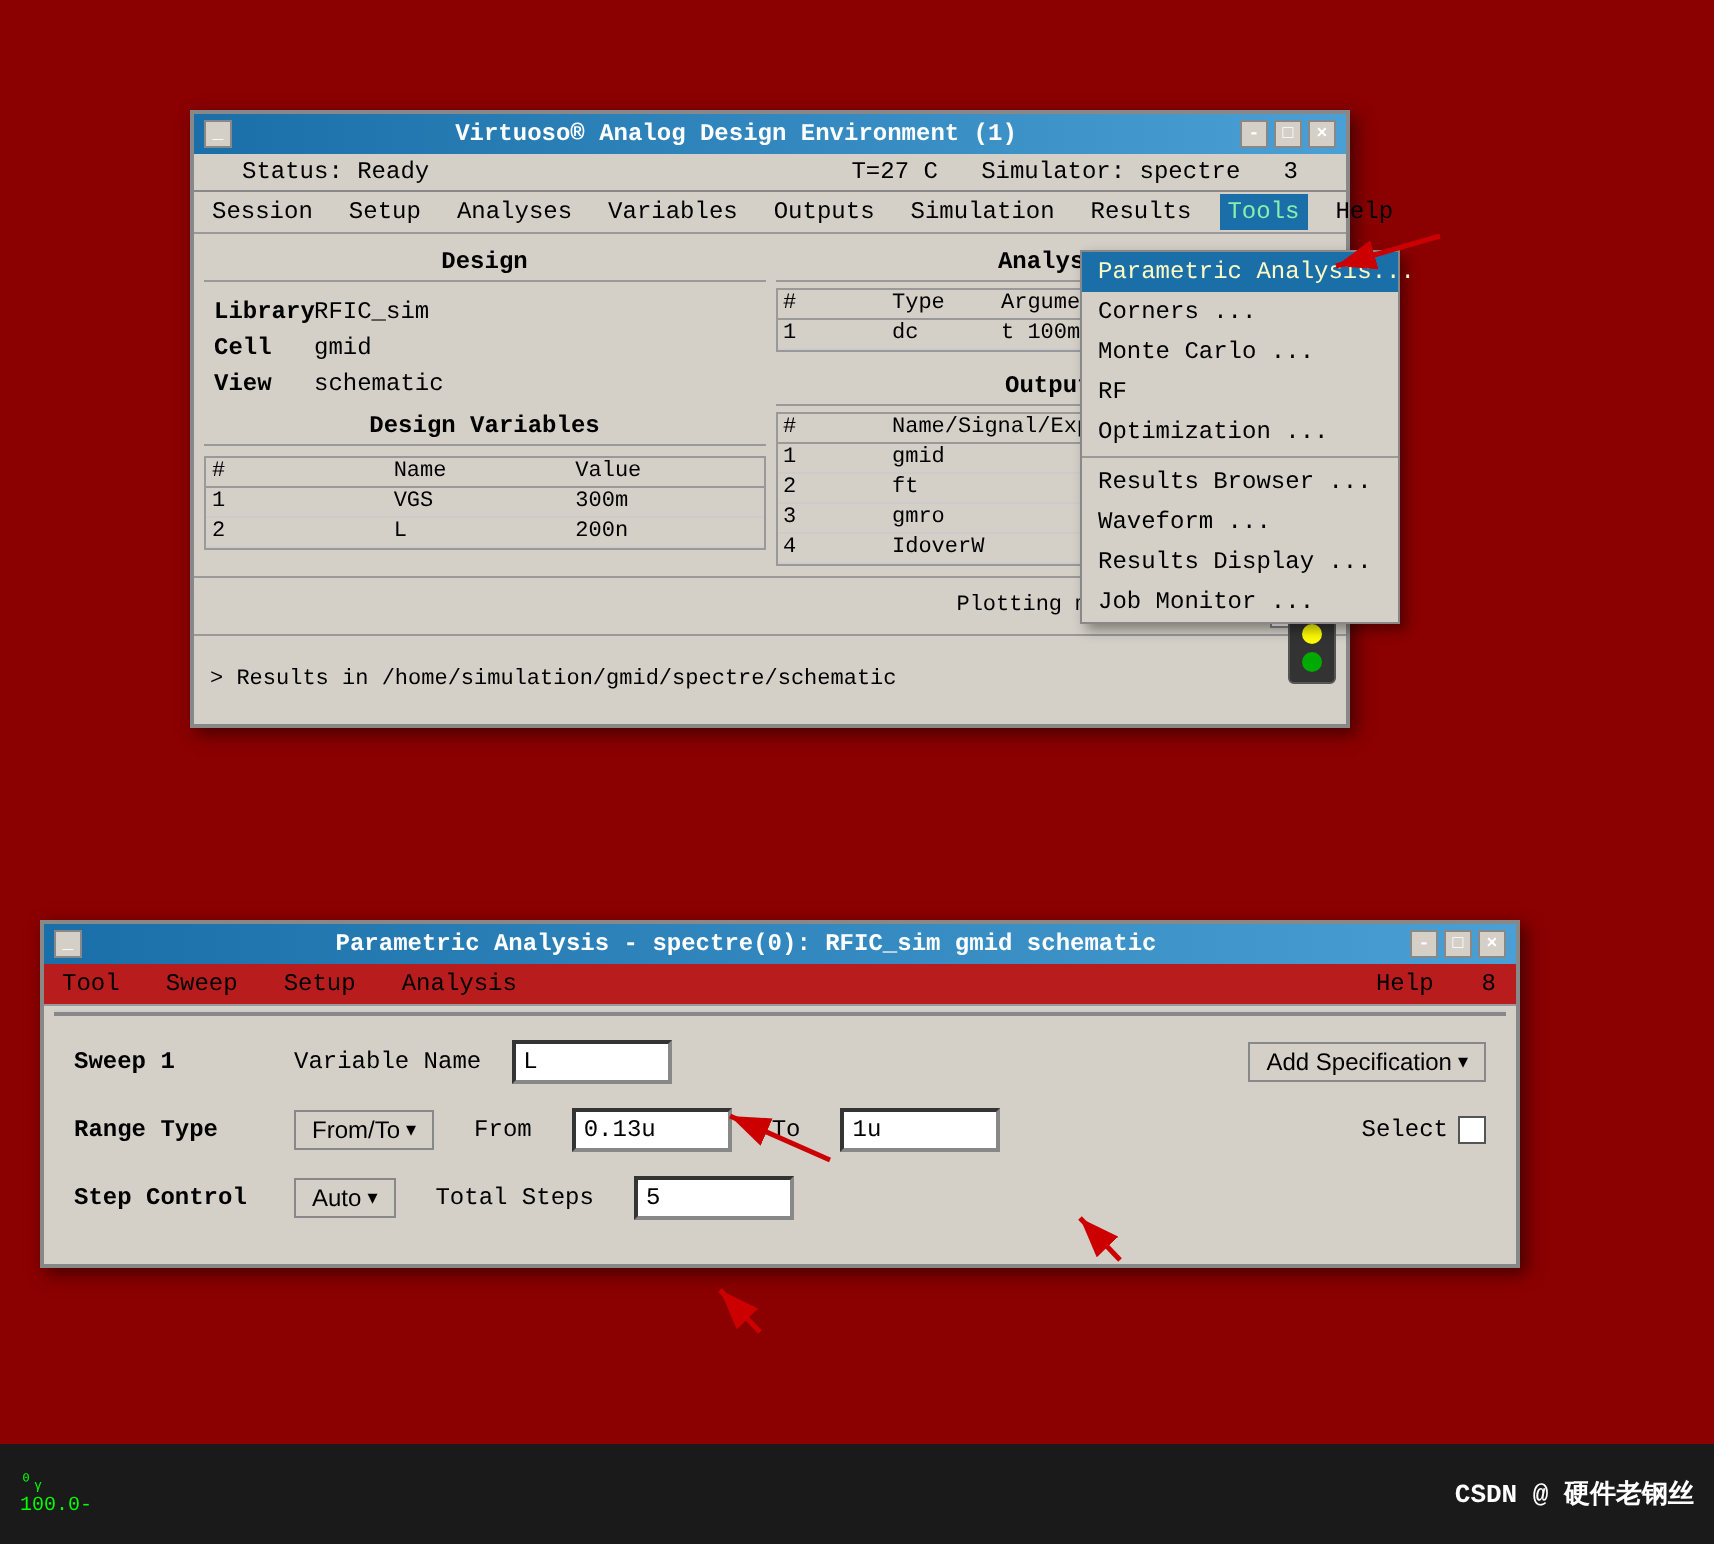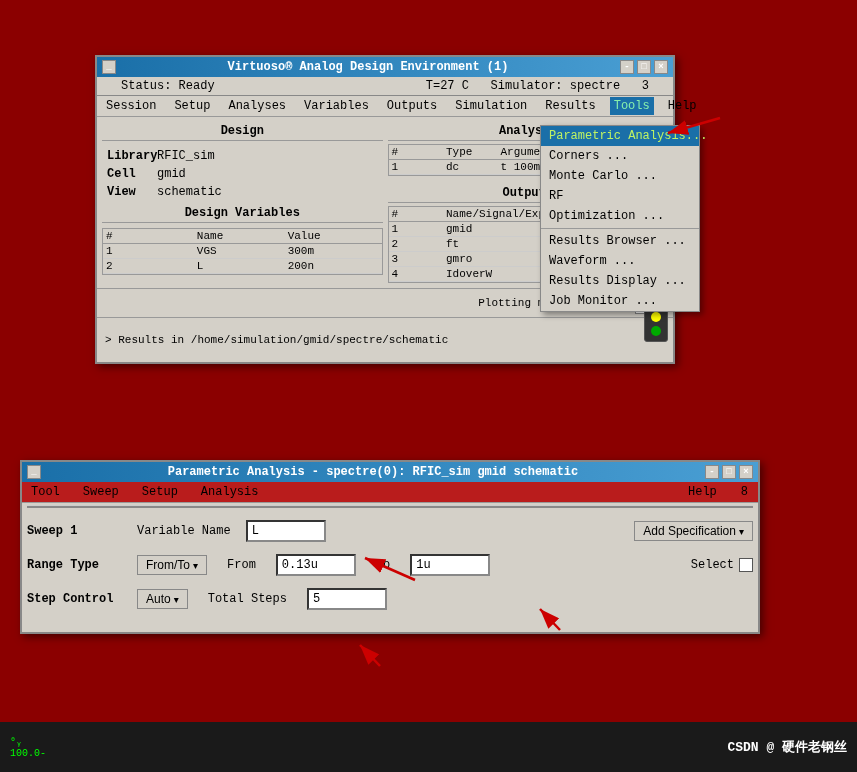--- a/index.html
+++ b/index.html
@@ -245,21 +245,21 @@
     }
 
     .dropdown-item {
       padding: 3px 8px;
       cursor: pointer;
       white-space: nowrap;
     }
 
     .dropdown-item.highlighted {
       background: #1a6fa8;
-      color: #bef264;
+      color: #fef9c3;
     }
 
     .dropdown-separator {
       border-top: 1px solid #999;
       margin: 2px 0;
     }
 
     
     .parametric-window {
       position: absolute;
@@ -292,21 +292,21 @@
     }
 
     .separator-line {
       height: 3px;
       background: #888;
       margin: 2px 5px;
       border-top: 1px solid #ccc;
     }
 
     .param-content {
-      padding: 10px 5px;
+      padding: 10px 15px;
     }
 
     .param-row {
       display: flex;
       align-items: center;
       margin-bottom: 12px;
       gap: 10px;
     }
 
     .param-label {

